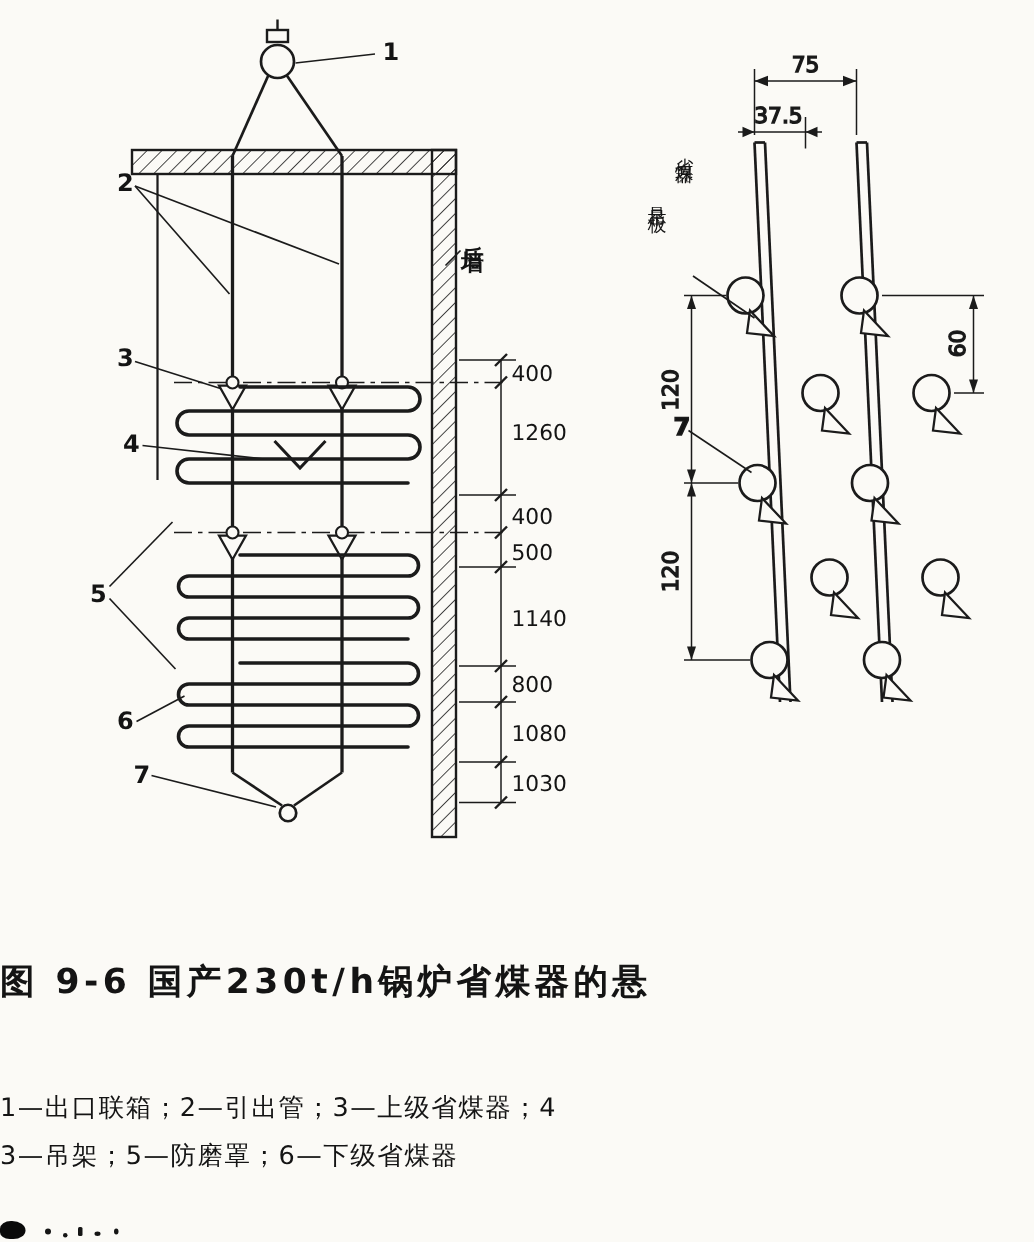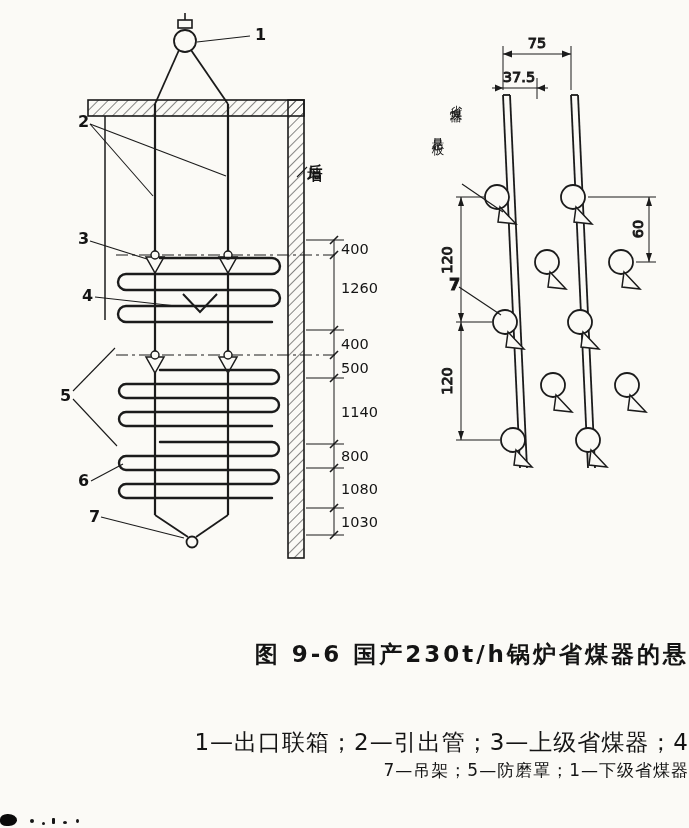--- a/index.html
+++ b/index.html
@@ -11,24 +11,24 @@
   svg text { font-family:"DejaVu Sans", sans-serif; fill:#141414; }
   .dimnum { font-size:14.5px; }
   .partnum { font-size:16px; font-weight:bold; }
   .vlabel {
     position:absolute; writing-mode:vertical-rl; text-orientation:upright;
     letter-spacing:3px; color:#141414; white-space:nowrap;
   }
   .wall-label { left:305px; top:152px; font-size:15px; font-weight:bold; }
   .econ-label  { left:447px; top:95px;  font-size:12.5px; }
   .plate-label { left:429px; top:127px; font-size:12.5px; }
-  .cap { position:absolute; left:0; width:100%; text-align:right; }
+  .cap { position:absolute; left:0; width:100%; text-align:left; }
   .cap1 { top:639px; font-size:23px; font-weight:bold; letter-spacing:3px; }
   .cap2 { top:678px; font-size:23px; font-weight:bold; letter-spacing:5px; }
-  .leg1 { top:727px; font-size:23px; letter-spacing:1px; }
+  .leg1 { top:727px; font-size:17px; letter-spacing:1px; }
   .leg2 { top:759px; font-size:17px; letter-spacing:1px; }
   .blob { position:absolute; left:0; top:814px; width:17px; height:12px;
           background:#0a0a0a; border-radius:45% 55% 50% 40%; }
   .dot { position:absolute; background:#151515; border-radius:50%; }
   .d1 { left:30px; top:819px; width:4px; height:4px; }
   .d2 { left:42px; top:822px; width:3px; height:3px; }
   .d3 { left:52px; top:818px; width:3px; height:6px; border-radius:1px; }
   .d4 { left:63px; top:821px; width:4px; height:3px; }
   .d5 { left:76px; top:819px; width:3px; height:4px; }
 </style>
@@ -219,21 +219,21 @@
   </svg>
 
   
   <div class="vlabel wall-label">后墙</div>
   <div class="vlabel econ-label">省煤器</div>
   <div class="vlabel plate-label">悬吊板</div>
 
   
   <div class="cap cap1">图 9-6  国产230t/h锅炉省煤器的悬</div>
   <div class="cap leg1">1—出口联箱；2—引出管；3—上级省煤器；4</div>
-  <div class="cap leg2">7—吊架；5—防磨罩；1—下级省煤器</div>
+  <div class="cap leg2">3—吊架；5—防磨罩；6—下级省煤器</div>
 
   
   <div class="blob"></div>
   <div class="dot d1"></div>
   <div class="dot d2"></div>
   <div class="dot d3"></div>
   <div class="dot d4"></div>
   <div class="dot d5"></div>
 </div>
 

